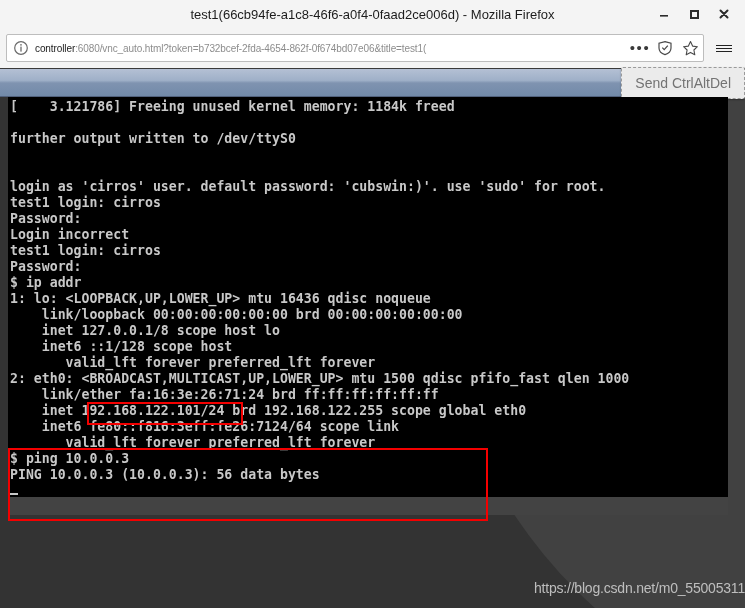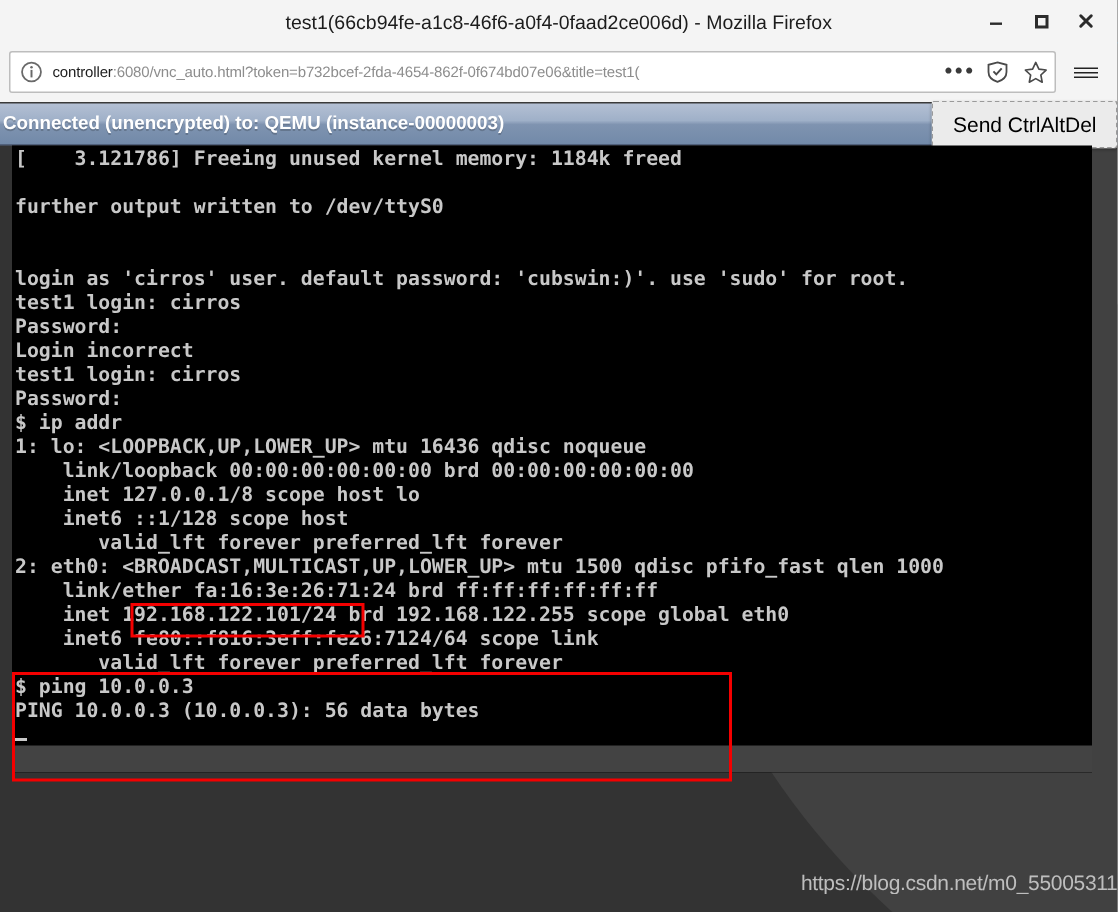--- a/index.html
+++ b/index.html
@@ -159,21 +159,21 @@
     right: 0px; top: -2px;
     height: 30px;
     padding: 0 13px;
     background: #ebebeb;
     border: 1px dashed #9a9a9a;
     border-radius: 2px;
     display: flex;
     align-items: center;
     justify-content: center;
     font-size: 14px;
-    color: #000000;
+    color: #737373;
     box-shadow: 0 1px 2px rgba(0,0,0,0.25);
   }
 
   
   .backdrop {
     position: absolute;
     left: 0; top: 97px;
     width: 745px; height: 511px;
     background: #3b3b3b;
     overflow: hidden;
@@ -310,21 +310,20 @@
       </div>
     </div>
   </div>
 
   <div class="backdrop">
     <div class="backdrop-arc"></div>
     <div class="backdrop-arc2"></div>
   </div>
 
   <div class="vnc-bar">
-    <div class="vnc-status">Connected (unencrypted) to: QEMU (instance-00000003)</div>
     <div class="cad-button">Send CtrlAltDel</div>
   </div>
 
   <div class="vnc-canvas">
     <div class="term" id="terminal"><div class="term-line">[    3.121786] Freeing unused kernel memory: 1184k freed</div><div class="term-line">&nbsp;</div><div class="term-line">further output written to /dev/ttyS0</div><div class="term-line">&nbsp;</div><div class="term-line">&nbsp;</div><div class="term-line">login as 'cirros' user. default password: 'cubswin:)'. use 'sudo' for root.</div><div class="term-line">test1 login: cirros</div><div class="term-line">Password:</div><div class="term-line">Login incorrect</div><div class="term-line">test1 login: cirros</div><div class="term-line">Password:</div><div class="term-line">$ ip addr</div><div class="term-line">1: lo: &lt;LOOPBACK,UP,LOWER_UP&gt; mtu 16436 qdisc noqueue</div><div class="term-line">    link/loopback 00:00:00:00:00:00 brd 00:00:00:00:00:00</div><div class="term-line">    inet 127.0.0.1/8 scope host lo</div><div class="term-line">    inet6 ::1/128 scope host</div><div class="term-line">       valid_lft forever preferred_lft forever</div><div class="term-line">2: eth0: &lt;BROADCAST,MULTICAST,UP,LOWER_UP&gt; mtu 1500 qdisc pfifo_fast qlen 1000</div><div class="term-line">    link/ether fa:16:3e:26:71:24 brd ff:ff:ff:ff:ff:ff</div><div class="term-line">    inet 192.168.122.101/24 brd 192.168.122.255 scope global eth0</div><div class="term-line">    inet6 fe80::f816:3eff:fe26:7124/64 scope link</div><div class="term-line">       valid_lft forever preferred_lft forever</div><div class="term-line">$ ping 10.0.0.3</div><div class="term-line">PING 10.0.0.3 (10.0.0.3): 56 data bytes</div><div class="term-line"><span class="cursor-block"></span></div></div>
     <div class="vnc-bottom-strip"></div>
   </div>
 
   <div class="annot" id="annot-ip"></div>
   <div class="annot" id="annot-ping"></div>

